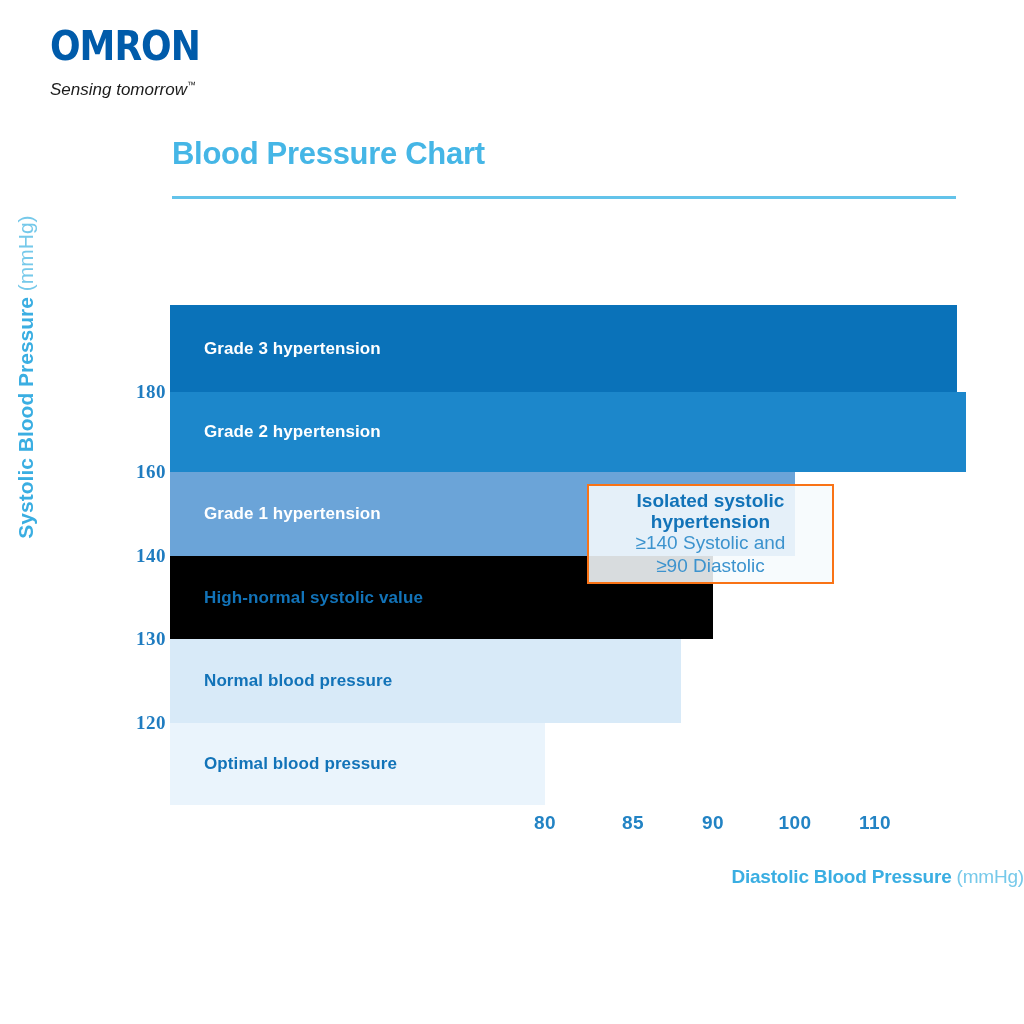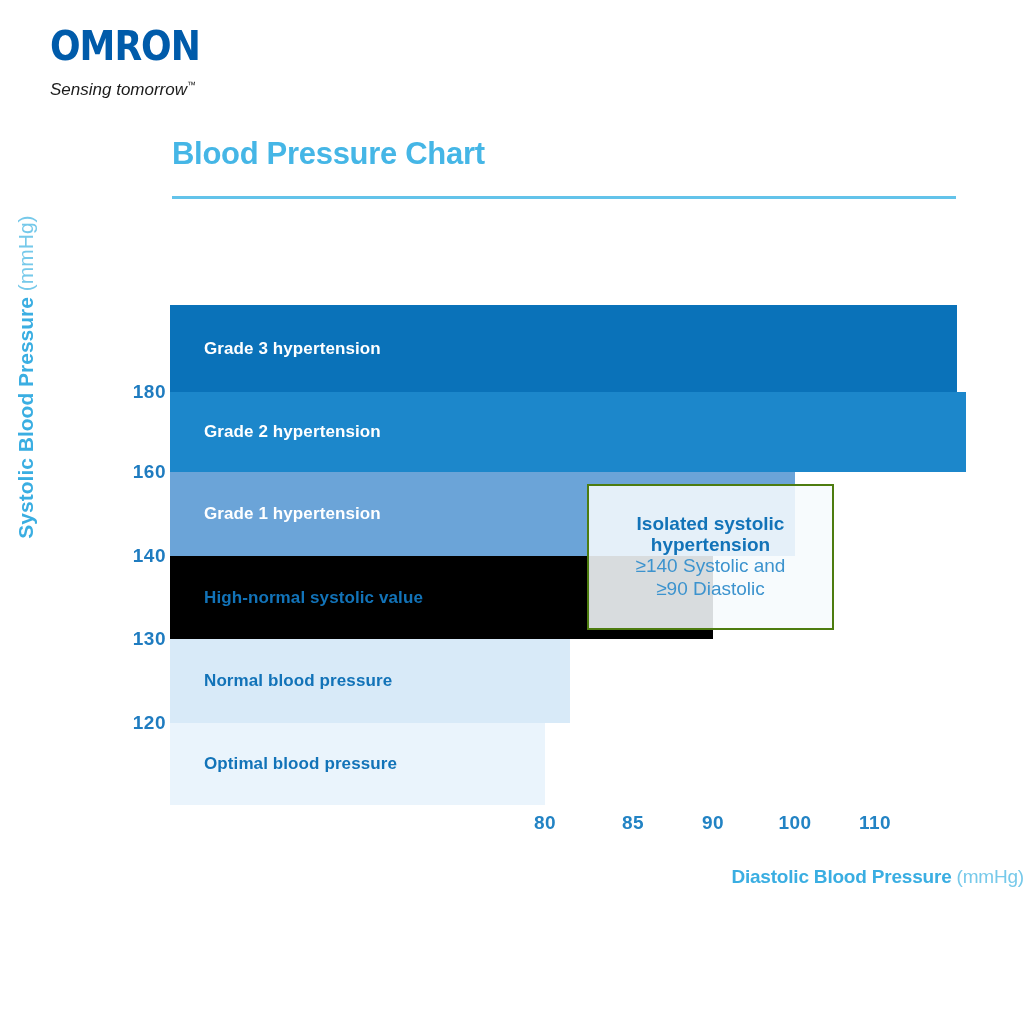--- a/index.html
+++ b/index.html
@@ -87,20 +87,21 @@
   .band-label.light { color: #ffffff; }
   .band-label.dark  { color: #1273b8; }
 
   
   .y-ticks {
     position: absolute;
     left: 104px;
     top: 305px;
     width: 62px;
     height: 500px;
+    font-family: Liberation Serif, serif;
   }
   .y-tick {
     position: absolute;
     right: 0;
     transform: translateY(-50%);
     font-size: 19px;
     font-weight: bold;
     color: #1f7cc0;
     letter-spacing: 0.5px;
   }
@@ -149,23 +150,23 @@
     color: #3aaee2;
     letter-spacing: -0.2px;
   }
 
   
   .callout {
     position: absolute;
     left: 587px;
     top: 484px;
     width: 247px;
-    height: 146px;
+    height: 100px;
     background: rgba(246, 250, 253, 0.88);
-    border: 2px solid #4d7c0f;
+    border: 2px solid #f97316;
     box-sizing: border-box;
     display: flex;
     flex-direction: column;
     align-items: center;
     justify-content: center;
     text-align: center;
   }
   .callout-title {
     font-size: 19px;
     font-weight: bold;
@@ -212,21 +213,21 @@
     </div>
     <div class="band" style="top: 87px; height: 80px; width: 796px; background: rgb(28, 135, 203);">
       <span class="band-label light">Grade 2 hypertension</span>
     </div>
     <div class="band" style="top: 167px; height: 84px; width: 625px; background: rgb(107, 164, 216);">
       <span class="band-label light">Grade 1 hypertension</span>
     </div>
     <div class="band" style="top: 251px; height: 83px; width: 543px; background: #000000; text-align: center;">
       <span class="band-label dark">High-normal systolic value</span>
     </div>
-    <div class="band" style="top: 334px; height: 84px; width: 400px; background: rgb(216, 234, 248);">
+    <div class="band" style="top: 334px; height: 84px; width: 511px; background: rgb(216, 234, 248);">
       <span class="band-label dark">Normal blood pressure</span>
     </div>
     <div class="band" style="top: 418px; height: 82px; width: 375px; background: rgb(234, 244, 252);">
       <span class="band-label dark">Optimal blood pressure</span>
     </div>
   </div>
 
 <div class="x-ticks">
     <div class="x-tick" style="left: 375px;">80</div>
     <div class="x-tick" style="left: 463px;">85</div>

